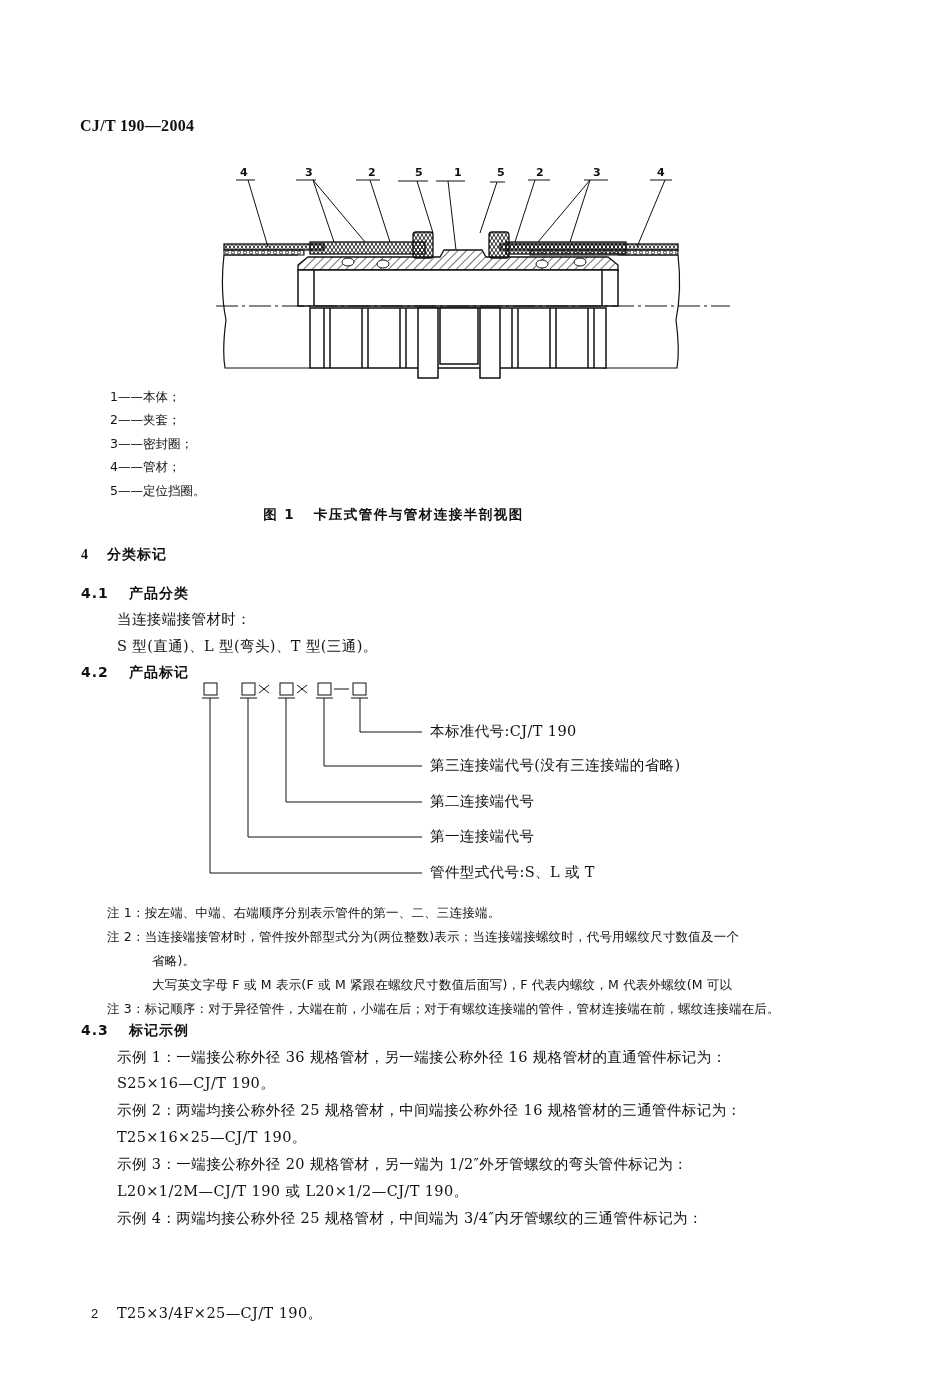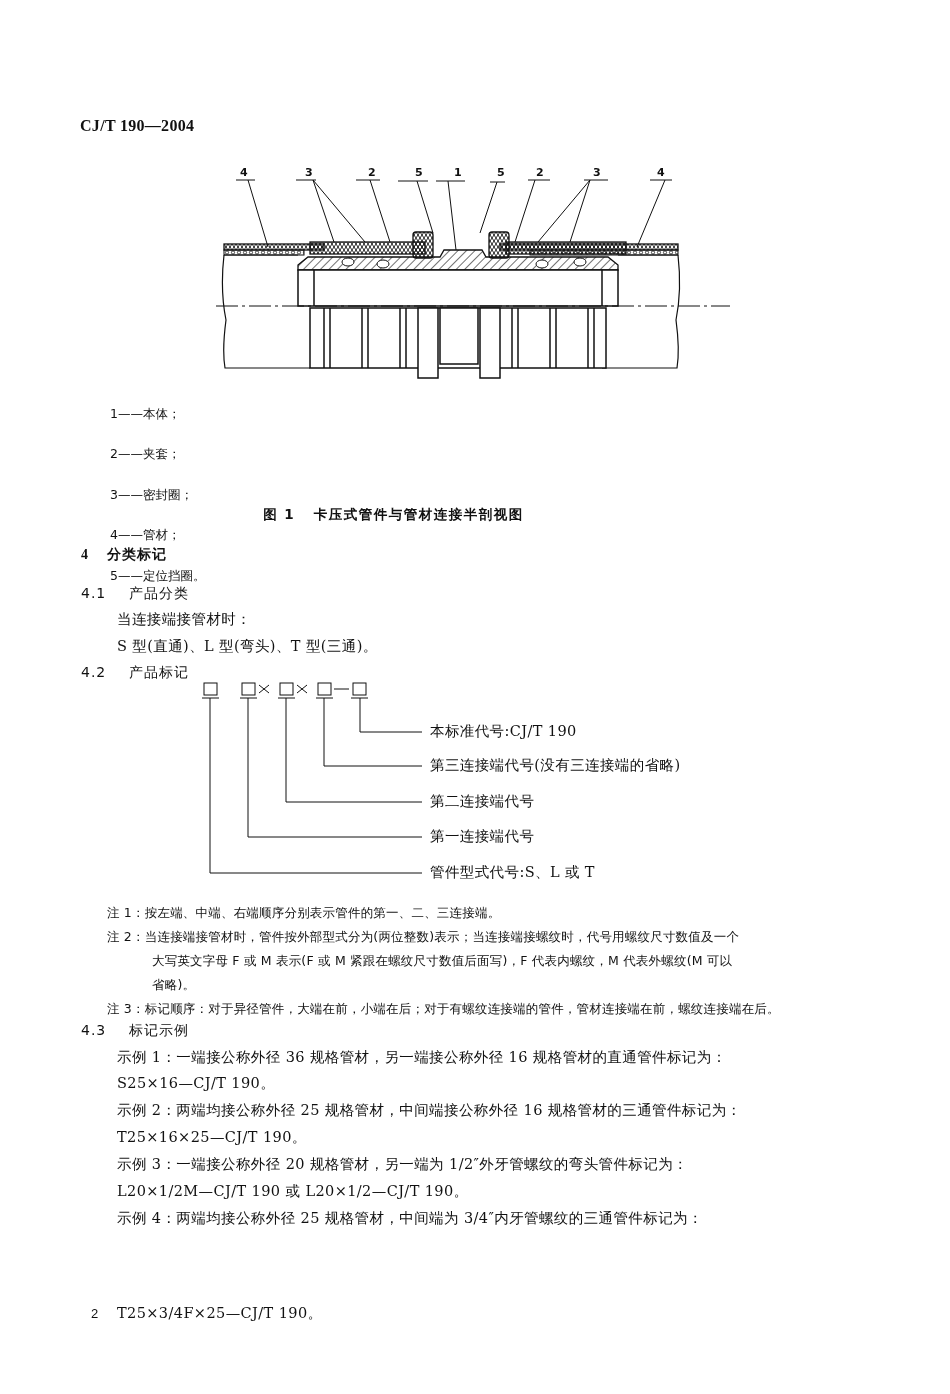--- a/index.html
+++ b/index.html
@@ -2,24 +2,24 @@
 <html><head>
 <meta charset="utf-8">
 <style>
   html, body { margin: 0; padding: 0; background: #ffffff; }
   body { width: 950px; height: 1394px; position: relative; overflow: hidden;
          font-family: "DejaVu Serif", "Liberation Serif", serif; color: #111; }
   .abs { position: absolute; }
   .hdr { left: 80px; top: 117px; font-family: "Liberation Serif", serif; font-weight: bold; font-size: 16px; letter-spacing: 0.3px; }
   .fig { left: 200px; top: 160px; width: 560px; height: 222px; }
   .legend { left: 110px; top: 385px; font-size: 12.5px; line-height: 23.4px; font-family: "DejaVu Sans", sans-serif; }
-  .legend div { white-space: nowrap; margin-top: 17px; }
+  .legend div { white-space: nowrap; }
   .caption { left: 0; width: 787px; top: 506px; text-align: center; font-family: "DejaVu Sans", sans-serif; font-weight: bold; font-size: 13.5px; letter-spacing: 1.5px; }
   .h1 { left: 81px; top: 546px; font-family: Liberation Serif, serif; font-weight: bold; font-size: 14px; letter-spacing: 1px; }
-  .h2 { left: 81px; font-family: "DejaVu Sans", sans-serif; font-weight: normal; font-size: 14px; letter-spacing: 1px; }
+  .h2 { left: 81px; font-family: "DejaVu Sans", sans-serif; font-weight: bold; font-size: 14px; letter-spacing: 1px; }
   .h2 .sn { display: inline-block; width: 48px; }
   .p { left: 117px; font-size: 14.5px; white-space: nowrap; letter-spacing: 0.4px; }
   .note { left: 107px; font-size: 12.5px; line-height: 24px; width: 760px; font-family: "DejaVu Sans", sans-serif; letter-spacing: 0.2px; }
   .note .indent { padding-left: 45px; display: block; }
   .pageno { left: 91px; top: 1306px; font-size: 13px; font-family: "Liberation Sans", sans-serif; }
   .mark { left: 190px; top: 678px; width: 560px; height: 210px; }
   .marklbl { font-size: 14.5px; white-space: nowrap; letter-spacing: 0.4px; }
 </style>
 </head>
 <body>
@@ -182,22 +182,22 @@
   <div class="abs marklbl" style="left:240px;top:114px">第二连接端代号</div>
   <div class="abs marklbl" style="left:240px;top:149px">第一连接端代号</div>
   <div class="abs marklbl" style="left:240px;top:185px">管件型式代号:S、L 或 T</div>
 </div>
 
 <div class="abs note" style="top:901px">
   <span>注 1：</span><span>按左端、中端、右端顺序分别表示管件的第一、二、三连接端。</span>
 </div>
 <div class="abs note" style="top:925px">
   <span>注 2：</span><span>当连接端接管材时，管件按外部型式分为(两位整数)表示；当连接端接螺纹时，代号用螺纹尺寸数值及一个</span>
+  <span class="indent">省略)。</span>
   <span class="indent">大写英文字母 F 或 M 表示(F 或 M 紧跟在螺纹尺寸数值后面写)，F 代表内螺纹，M 代表外螺纹(M 可以</span>
-  <span class="indent">省略)。</span>
 </div>
 <div class="abs note" style="top:997px">
   <span>注 3：</span><span>标记顺序：对于异径管件，大端在前，小端在后；对于有螺纹连接端的管件，管材连接端在前，螺纹连接端在后。</span>
 </div>
 
 <div class="abs h2" style="top:1022px">
   <span class="sn">4.3</span><span>标记示例</span>
 </div>
 <div class="abs p" style="top:1048px">示例 1：一端接公称外径 36 规格管材，另一端接公称外径 16 规格管材的直通管件标记为：</div>
 <div class="abs p" style="top:1074px">S25×16—CJ/T 190。</div>

